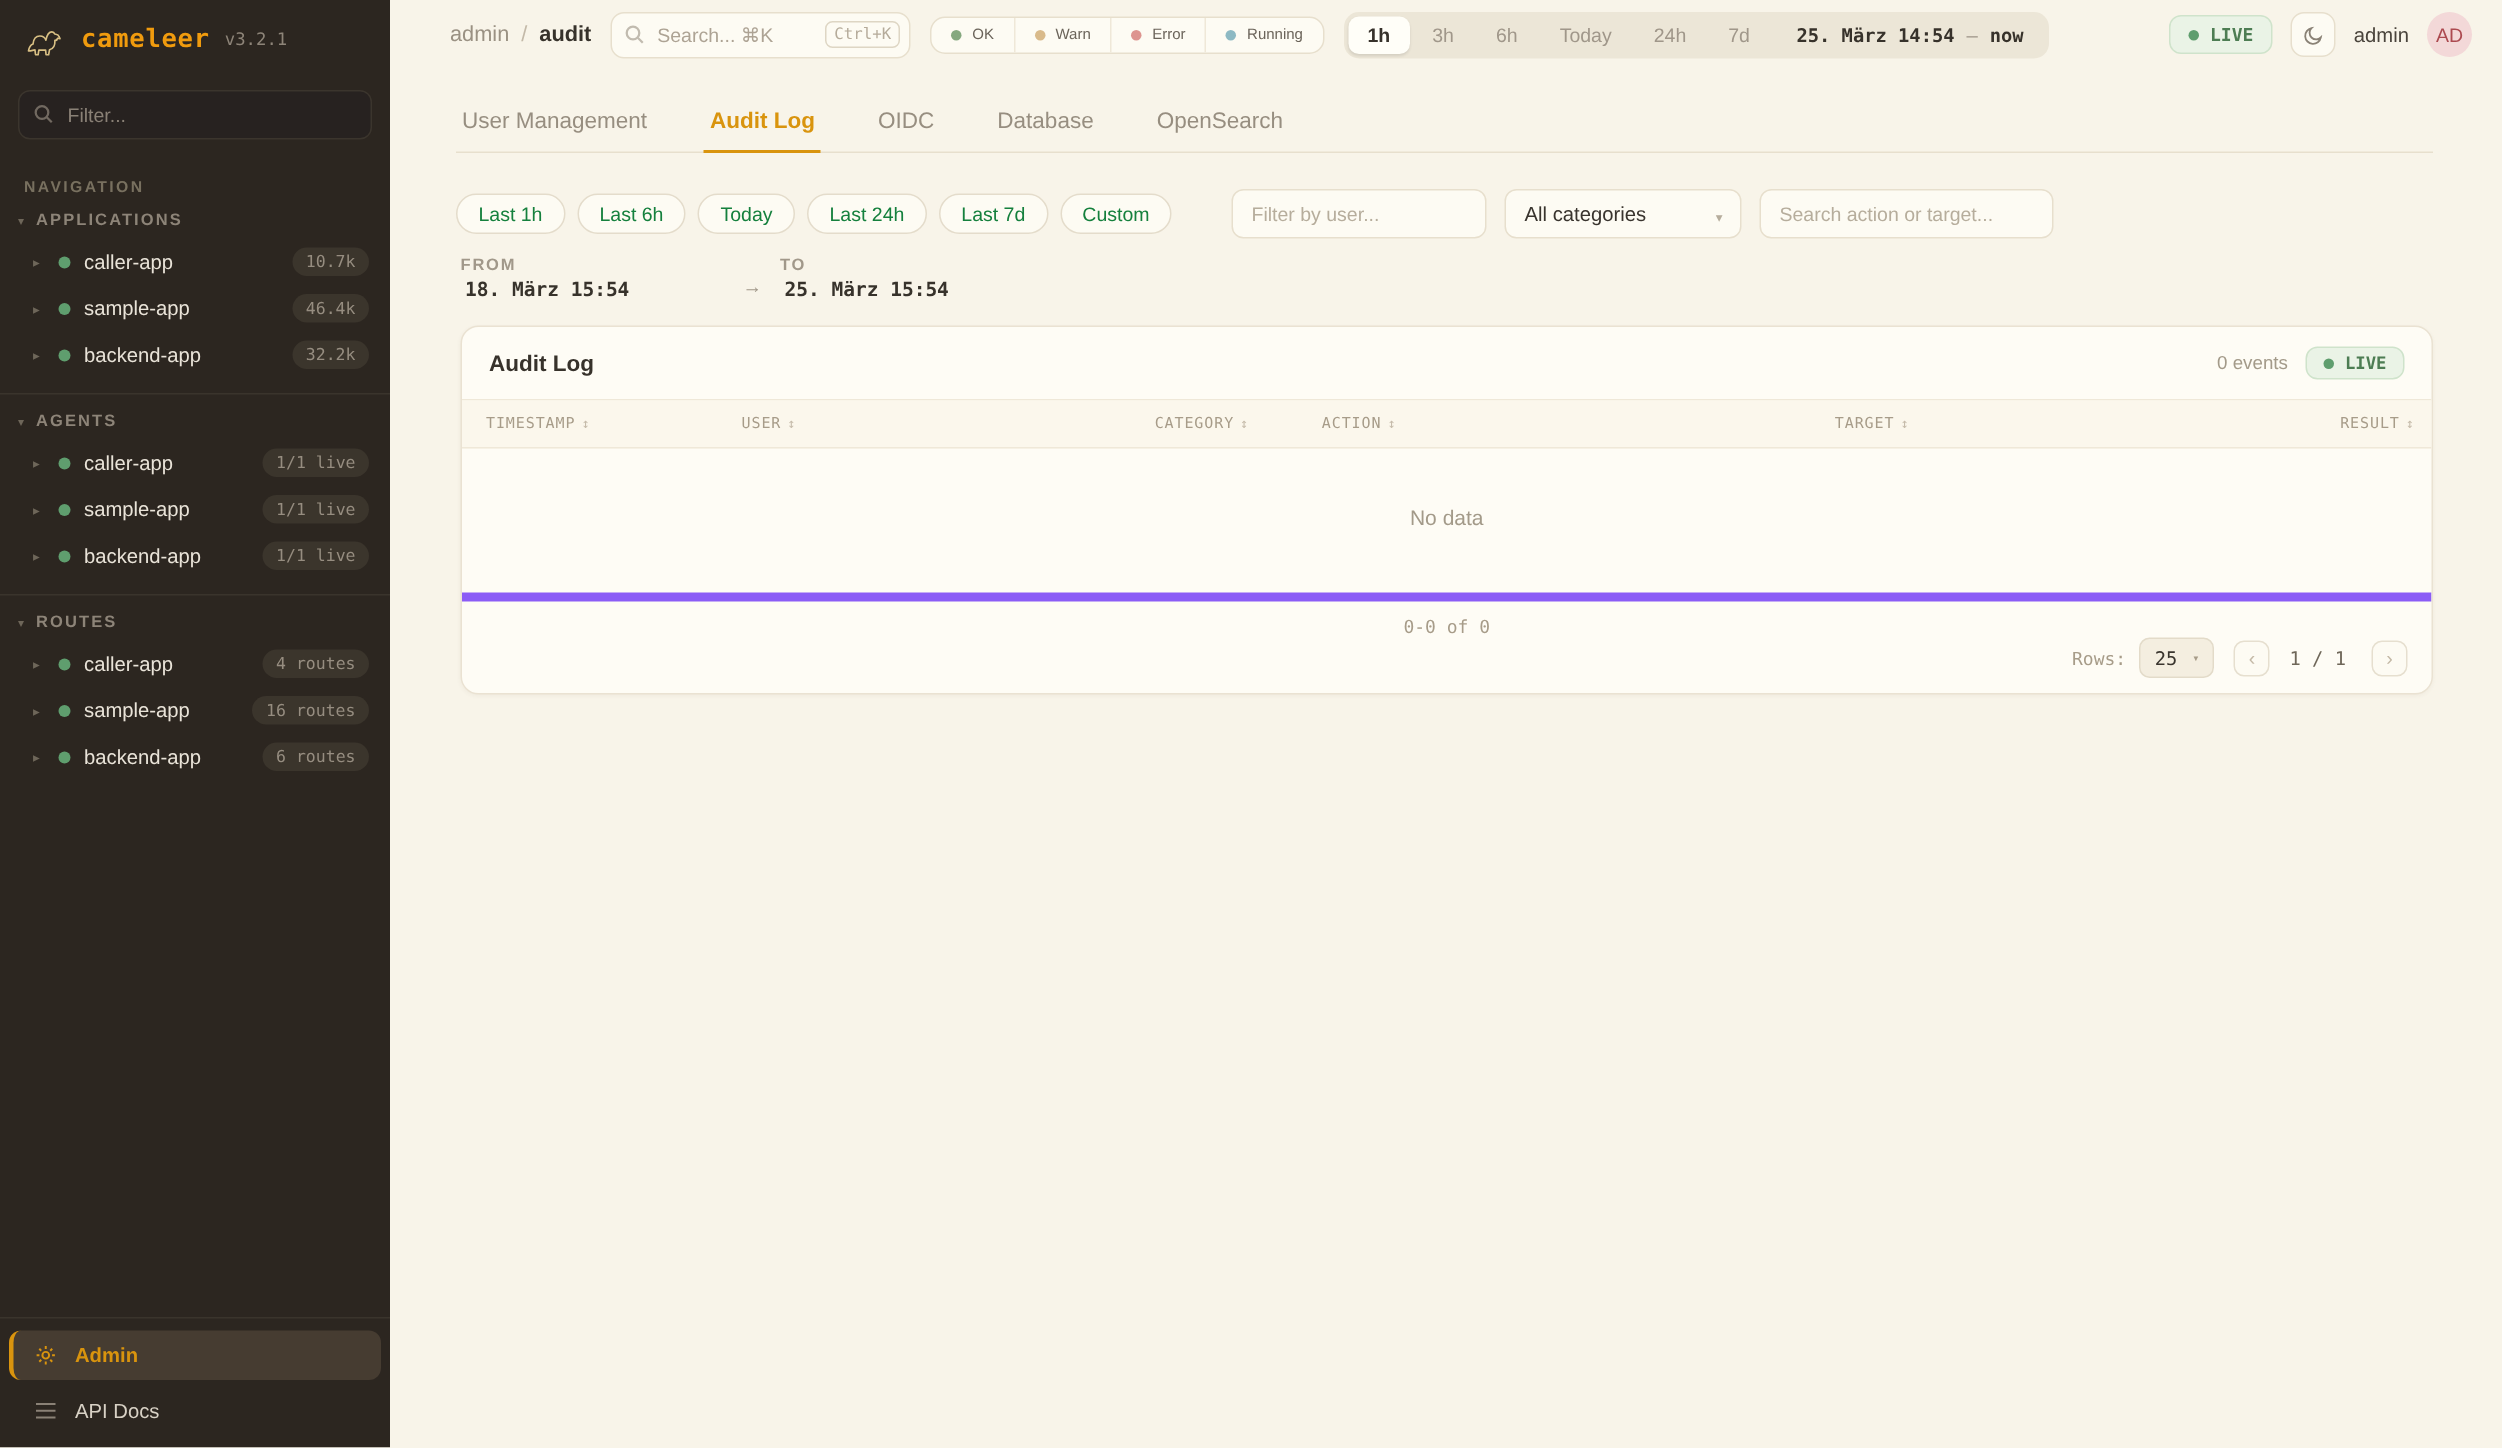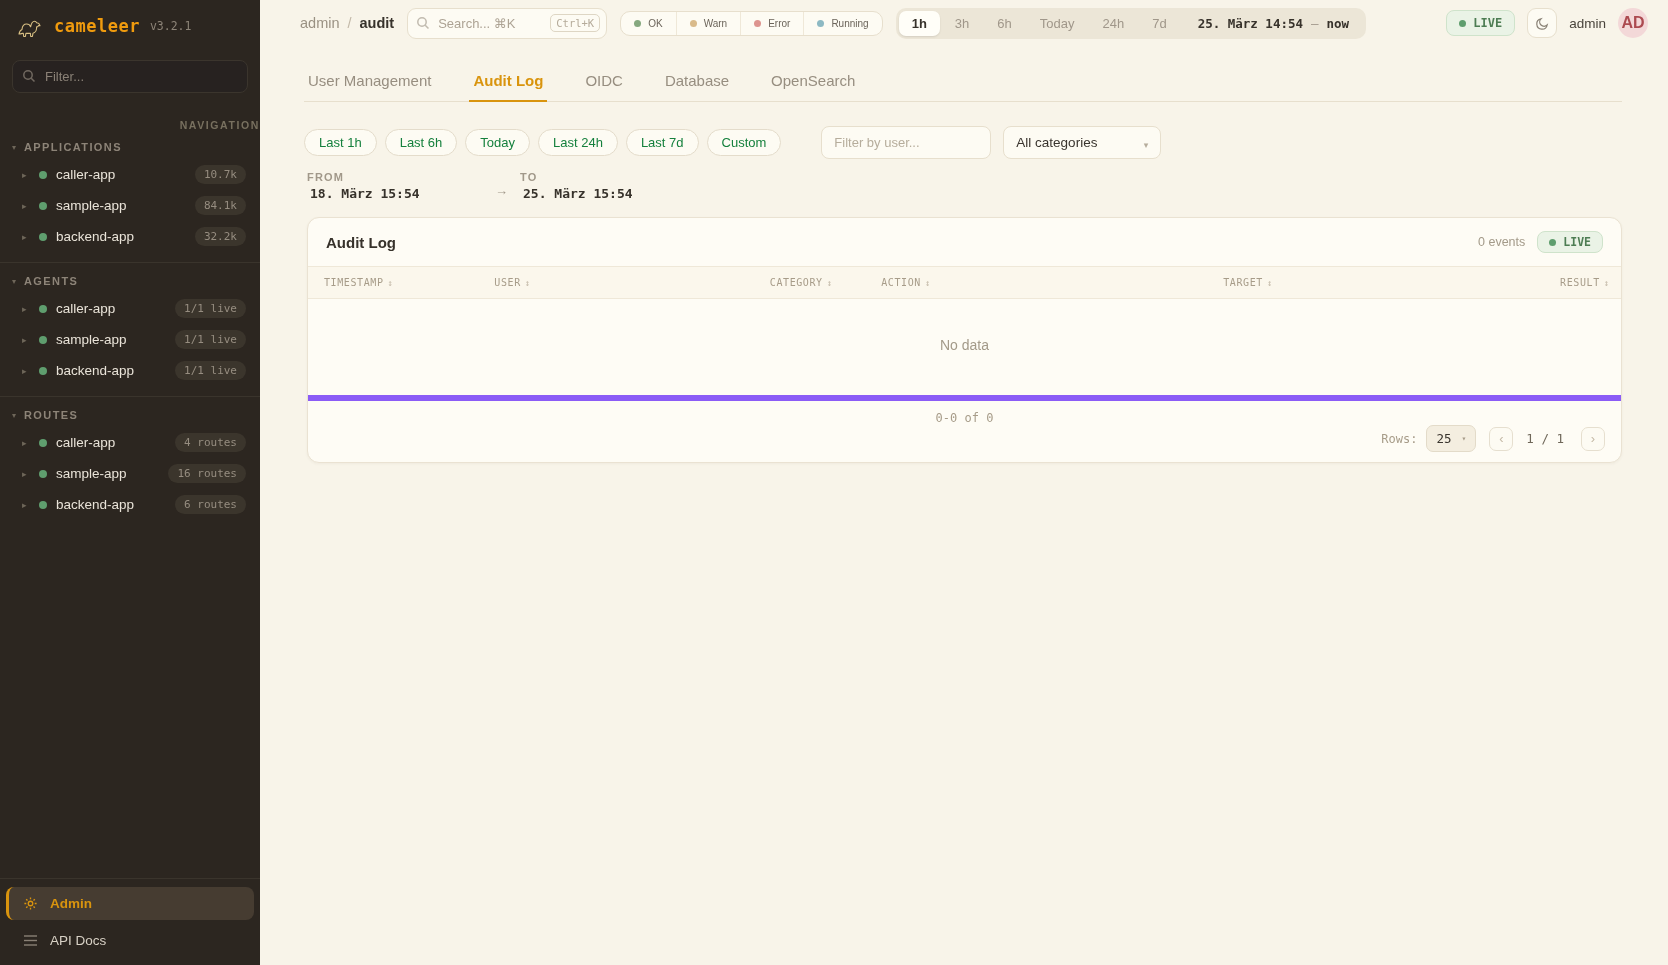--- a/index.html
+++ b/index.html
@@ -9,21 +9,21 @@
 
   
   .sidebar { width:260px; min-width:260px; background:var(--sidebar-bg); display:flex; flex-direction:column; color:var(--sidebar-item); }
   .logo-row { display:flex; align-items:center; gap:10px; padding:14px 16px 12px; }
   .logo-name { font-family:"DejaVu Sans Mono", monospace; font-weight:bold; font-size:17px; color:#f09b0e; letter-spacing:.5px; }
   .logo-ver { font-family:"DejaVu Sans Mono", monospace; font-size:11.5px; color:#8d8478; }
   .side-filter { position:relative; margin:10px 12px 6px; }
   .side-filter input { width:100%; background:#272220; border:1px solid #3b352d; border-radius:8px; padding:8px 10px 8px 32px; color:#d5cec3; font-size:13px; font-family:"Liberation Sans", sans-serif; outline:none; }
   .side-filter input::placeholder { color:#8a8176; }
   .side-filter .mag { position:absolute; left:10px; top:9px; opacity:.75; }
-  .nav-caption { padding:0 0; margin-top:20px; font-size:10.5px; font-weight:bold; letter-spacing:1.6px; color:#78705f;text-align:right; }
+  .nav-caption { padding:0 16px; margin-top:20px; font-size:10.5px; font-weight:bold; letter-spacing:1.6px; color:#78705f; }
   .nav-scroll { flex:0 0 auto; }
   .sec-divider { height:1px; background:#3a342c; margin:10px 0 2px; }
   .sec-header { display:flex; align-items:center; gap:8px; padding:10px 14px 6px 12px; cursor:pointer; }
   .sec-caret { font-size:8px; color:#6e6659; }
   .sec-label { font-size:11px; font-weight:bold; letter-spacing:1.4px; color:#8d8478; }
   .nav-item { display:flex; align-items:center; gap:9px; padding:6px 14px 6px 22px; cursor:pointer; }
   .item-caret { font-size:9px; color:#6e6659; width:8px; }
   .dot { width:8px; height:8px; border-radius:50%; background:#5f9e6e; }
   .item-name { font-size:13.5px; color:var(--sidebar-item); }
   .item-badge { margin-left:auto; font-family:"DejaVu Sans Mono", monospace; font-size:11px; color:#968d80; background:#3b352c; border-radius:999px; padding:3px 9px; }
@@ -53,21 +53,21 @@
   .time-btn { padding:5px 13px; border-radius:7px; font-size:13px; color:#a0978a; cursor:pointer; white-space:nowrap; }
   .time-btn.active { background:#fffef8; color:var(--text-dark); font-weight:bold; box-shadow:0 1px 2px rgba(0,0,0,.10); }
   .time-display { display:flex; align-items:center; gap:8px; padding:0 14px 0 16px; font-family:"DejaVu Sans Mono", monospace; font-size:12.5px; }
   .time-start, .time-end { color:var(--text-dark); font-weight:bold; }
   .time-dash { color:#a0978a; }
   .top-right { margin-left:auto; display:flex; align-items:center; gap:12px; }
   .live-pill { display:flex; align-items:center; gap:7px; background:var(--live-bg); border:1px solid var(--live-border); border-radius:8px; padding:5px 12px; font-family:"DejaVu Sans Mono", monospace; font-size:12px; font-weight:bold; color:var(--live); }
   .live-dot { width:7px; height:7px; border-radius:50%; background:#5f9e6e; }
   .moon-btn { width:30px; height:30px; border:1px solid var(--border); border-radius:9px; background:#fdfbf3; display:flex; align-items:center; justify-content:center; cursor:pointer; }
   .user-name { font-size:13.5px; color:#4a443c; }
-  .avatar { width:30px; height:30px; border-radius:50%; background:var(--avatar-bg); color:var(--avatar-text); font-size:16px; font-weight:bold; display:flex; align-items:center; justify-content:center; cursor:pointer; }
+  .avatar { width:30px; height:30px; border-radius:50%; background:var(--avatar-bg); color:var(--avatar-text); font-size:13px; font-weight:normal; display:flex; align-items:center; justify-content:center; cursor:pointer; }
 
   .tabs-row { display:flex; gap:34px; margin:16px 46px 0 44px; border-bottom:1px solid var(--border); }
   .tab { padding:10px 4px 11px; font-size:15px; color:#978e80; cursor:pointer; margin-bottom:-1px; white-space:nowrap; }
   .tab.active { color:var(--accent); font-weight:bold; border-bottom:2px solid var(--accent); }
 
   .filters-row { display:flex; align-items:center; gap:8px; margin:24px 46px 0 44px; }
   .chip { background:#fdfbf3; border:1px solid #e4dccb; border-radius:999px; padding:5px 14px; font-size:13px; color:#15803d; cursor:pointer; white-space:nowrap; }
   .filters-row .gap { width:24px; }
   .f-input { background:#fdfbf3; border:1px solid var(--border); border-radius:8px; padding:8px 12px; font-size:13px; color:#55504a; font-family:"Liberation Sans", sans-serif; outline:none; }
   .f-input::placeholder { color:#b6ad9c; }
@@ -140,21 +140,21 @@
       <div class="nav-item">
         <span class="item-caret">▸</span>
         <span class="dot"></span>
         <span class="item-name">caller-app</span>
         <span class="item-badge mono">10.7k</span>
       </div>
       <div class="nav-item">
         <span class="item-caret">▸</span>
         <span class="dot"></span>
         <span class="item-name">sample-app</span>
-        <span class="item-badge mono">84.1k</span>
+        <span class="item-badge mono">46.4k</span>
       </div>
       <div class="nav-item">
         <span class="item-caret">▸</span>
         <span class="dot"></span>
         <span class="item-name">backend-app</span>
         <span class="item-badge mono">32.2k</span>
       </div>
     </div>
     <div class="sec-divider"></div>
 
@@ -318,20 +318,21 @@
     <div class="chip">Today</div>
     <div class="chip">Last 24h</div>
     <div class="chip">Last 7d</div>
     <div class="chip">Custom</div>
     <span class="gap"></span>
     <input class="f-input f-user" placeholder="Filter by user..." style="">
     <div class="f-select">
       <span>All categories</span>
       <span class="caret">▾</span>
     </div>
+    <input class="f-input f-search" placeholder="Search action or target..." style="">
   </div>
 
   <div class="fromto-row">
     <div class="ft-block">
       <span class="ft-label">FROM</span>
       <span class="ft-value">18. März 15:54</span>
     </div>
     <span class="ft-arrow">→</span>
     <div class="ft-block">
       <span class="ft-label">TO</span>

